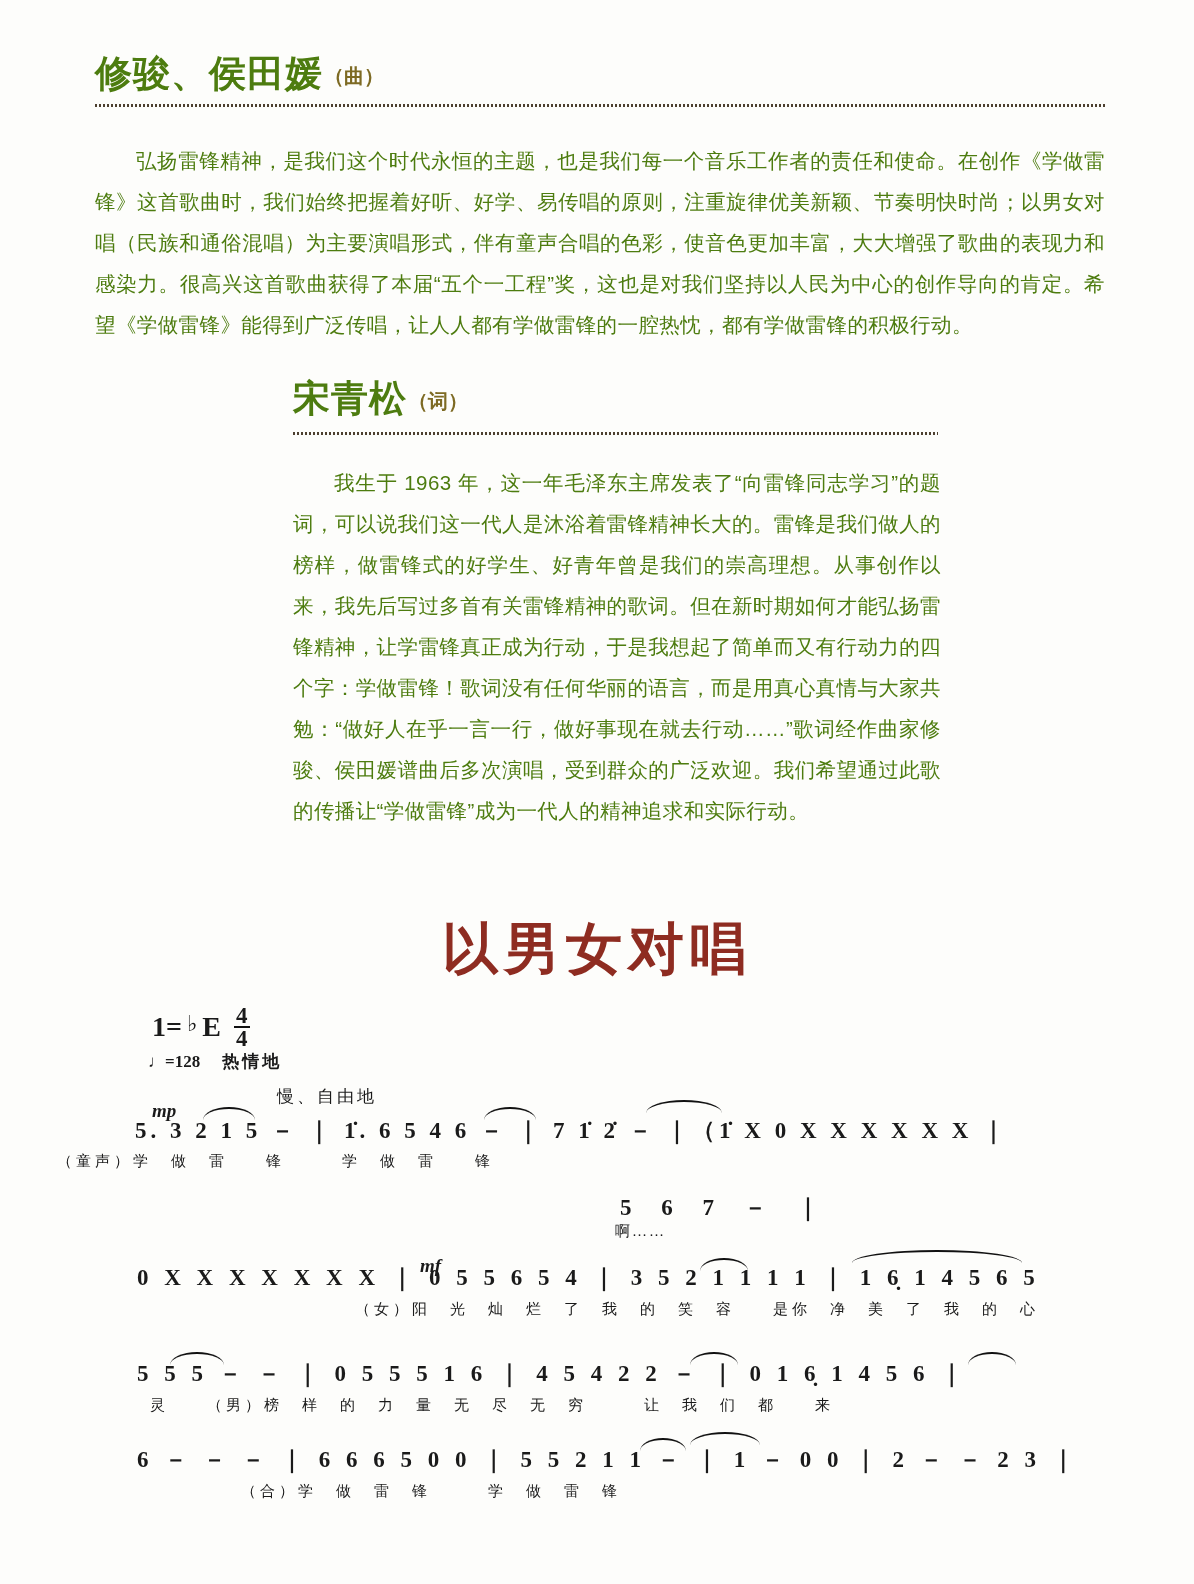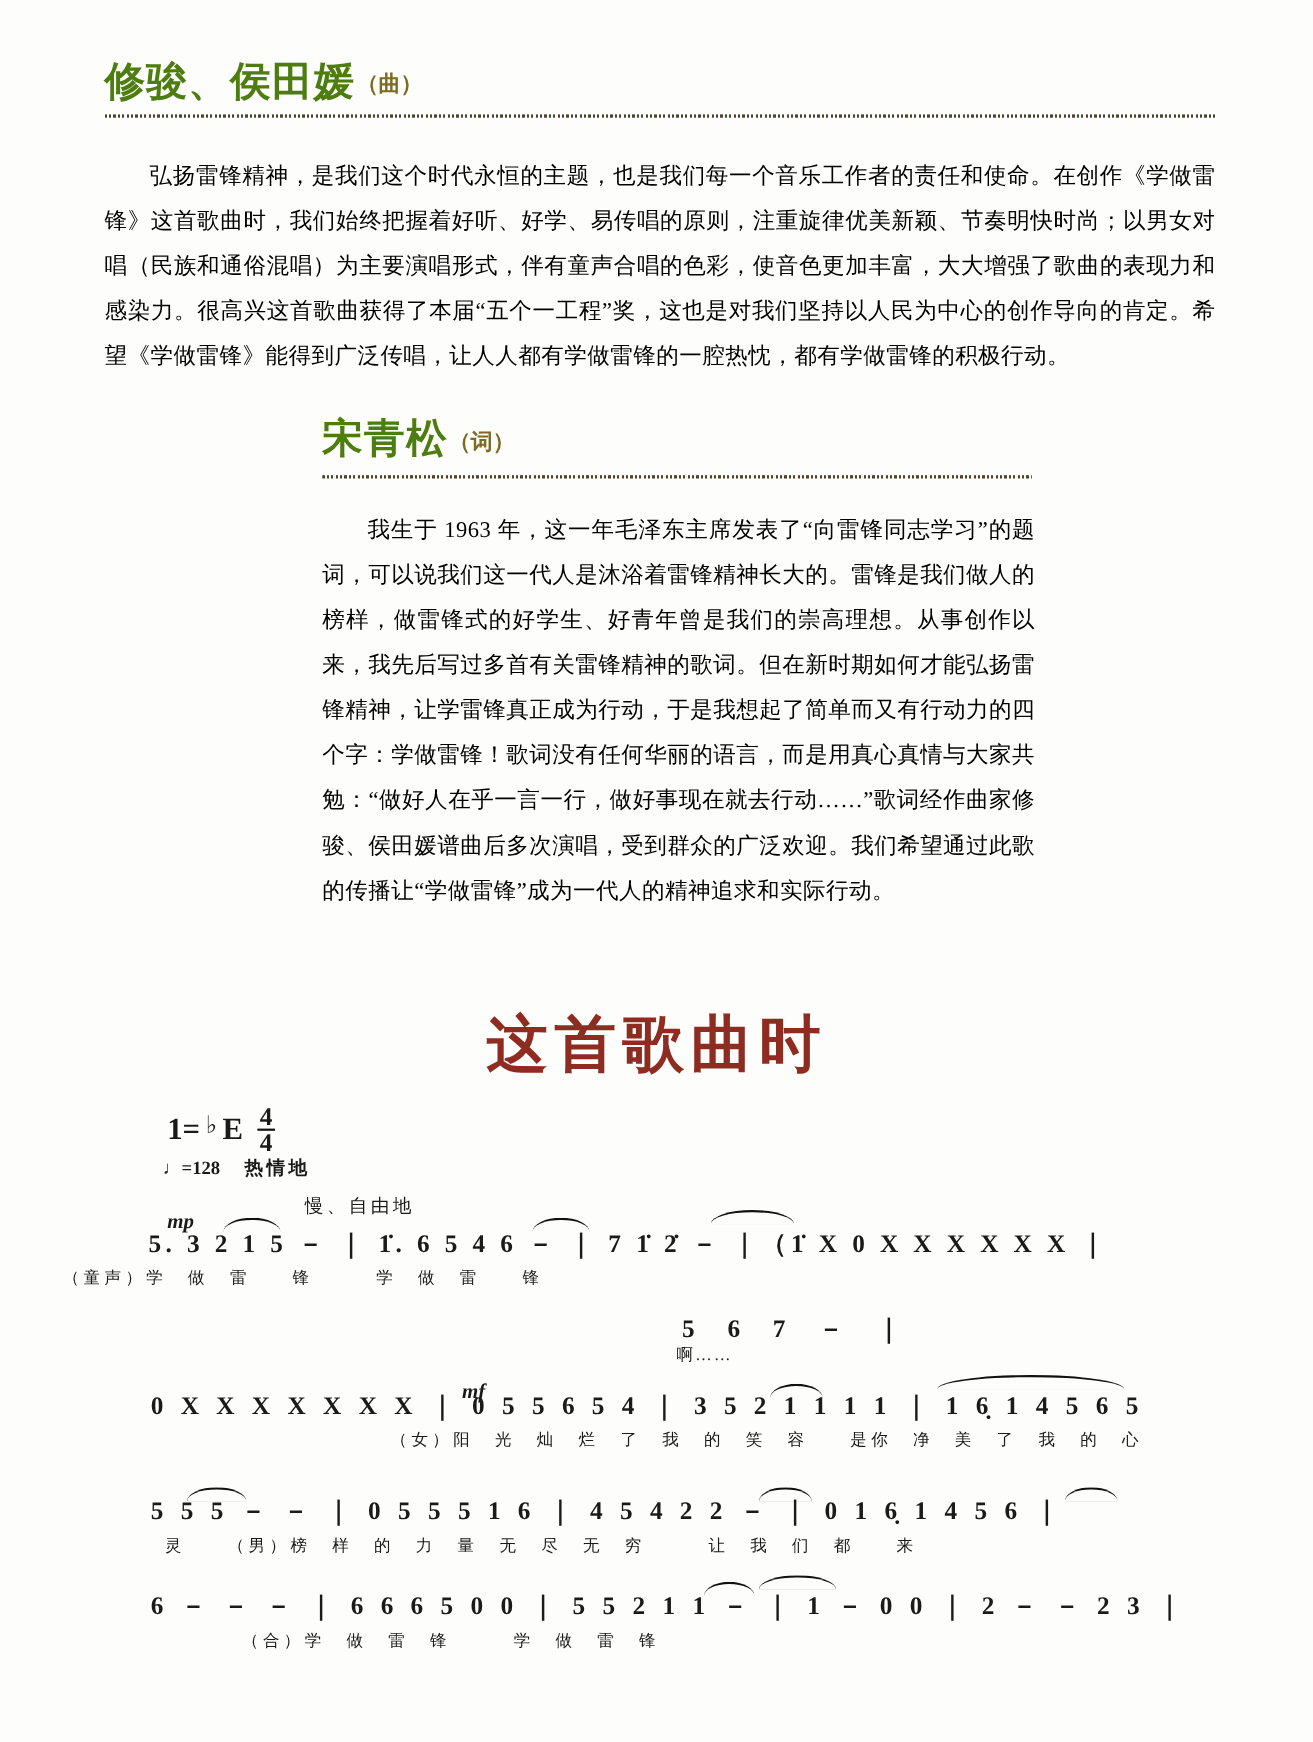--- a/index.html
+++ b/index.html
@@ -50,24 +50,24 @@
     height: 3px;
     background-image: repeating-linear-gradient(
       to right,
       #4d4030 0px, #4d4030 2px, rgba(255,255,255,0) 2px, rgba(255,255,255,0) 4px
     );
   }
 
   
   .para {
     position: absolute;
-    font-family: Liberation Serif, serif;
+    font-family: Liberation Sans, sans-serif;
     font-size: 20.5px;
     line-height: 41px;
-    color: #000000;
+    color: #4d7c0f;
     text-align: justify;
     text-justify: inter-character;
     text-indent: 2em;
     letter-spacing: 0.4px;
   }
 
   
   .song-title {
     position: absolute;
     width: 100%;
@@ -174,21 +174,21 @@
   <div class="para" style="left:95px; top:140px; width:1010px;">弘扬雷锋精神，是我们这个时代永恒的主题，也是我们每一个音乐工作者的责任和使命。在创作《学做雷锋》这首歌曲时，我们始终把握着好听、好学、易传唱的原则，注重旋律优美新颖、节奏明快时尚；以男女对唱（民族和通俗混唱）为主要演唱形式，伴有童声合唱的色彩，使音色更加丰富，大大增强了歌曲的表现力和感染力。很高兴这首歌曲获得了本届“五个一工程”奖，这也是对我们坚持以人民为中心的创作导向的肯定。希望《学做雷锋》能得到广泛传唱，让人人都有学做雷锋的一腔热忱，都有学做雷锋的积极行动。</div>
 
   <div class="sec-head" style="left:293px; top:380px;">
     <span class="name">宋青松</span>
     <span class="role">（词）</span>
   </div>
   <div class="dotted-rule" style="left:293px; top:432px; width:645px;"></div>
 
   <div class="para" style="left:293px; top:462px; width:648px;">我生于 1963 年，这一年毛泽东主席发表了“向雷锋同志学习”的题词，可以说我们这一代人是沐浴着雷锋精神长大的。雷锋是我们做人的榜样，做雷锋式的好学生、好青年曾是我们的崇高理想。从事创作以来，我先后写过多首有关雷锋精神的歌词。但在新时期如何才能弘扬雷锋精神，让学雷锋真正成为行动，于是我想起了简单而又有行动力的四个字：学做雷锋！歌词没有任何华丽的语言，而是用真心真情与大家共勉：“做好人在乎一言一行，做好事现在就去行动……”歌词经作曲家修骏、侯田媛谱曲后多次演唱，受到群众的广泛欢迎。我们希望通过此歌的传播让“学做雷锋”成为一代人的精神追求和实际行动。</div>
 
-  <div class="song-title" style="top:912px;">这首歌曲时</div>
+  <div class="song-title" style="top:912px;">以男女对唱</div>
 
   <div class="key-sig" style="left:152px; top:1005px;">
     <span>1=</span>
     <span class="flat">♭</span>
     <span>E</span>
     <span class="meter">
       <span class="num">4</span>
       <span class="den">4</span>
     </span>
   </div>
@@ -230,15 +230,15 @@
   <div class="slur" style="left:170px; top:1352px; width:54px;"></div>
   <div class="slur" style="left:690px; top:1352px; width:48px;"></div>
   <div class="slur" style="left:968px; top:1352px; width:48px;"></div>
   <div class="lyr" style="left:150px; top:1396px; letter-spacing:4px;">灵　　（男）榜　样　的　力　量　无　尽　无　穷　　　让　我　们　都　　来</div>
 
   <div class="staff" style="left:137px; top:1444px; letter-spacing:5px;">
     <span>6 － － － ｜ 6 6 6 5 0 0 ｜ 5 5 2 1 1 － ｜ 1 － 0 0 ｜ 2 － － 2 3 ｜</span>
   </div>
   <div class="slur" style="left:640px; top:1438px; width:46px;"></div>
   <div class="slur" style="left:690px; top:1432px; width:70px;"></div>
-  <div class="lyr" style="left:220px; top:1482px; letter-spacing:4px;">（合）学　做　雷　锋　　　学　做　雷　锋</div>
+  <div class="lyr" style="left:241px; top:1482px; letter-spacing:4px;">（合）学　做　雷　锋　　　学　做　雷　锋</div>
 
 </div>
 
 </body></html>

